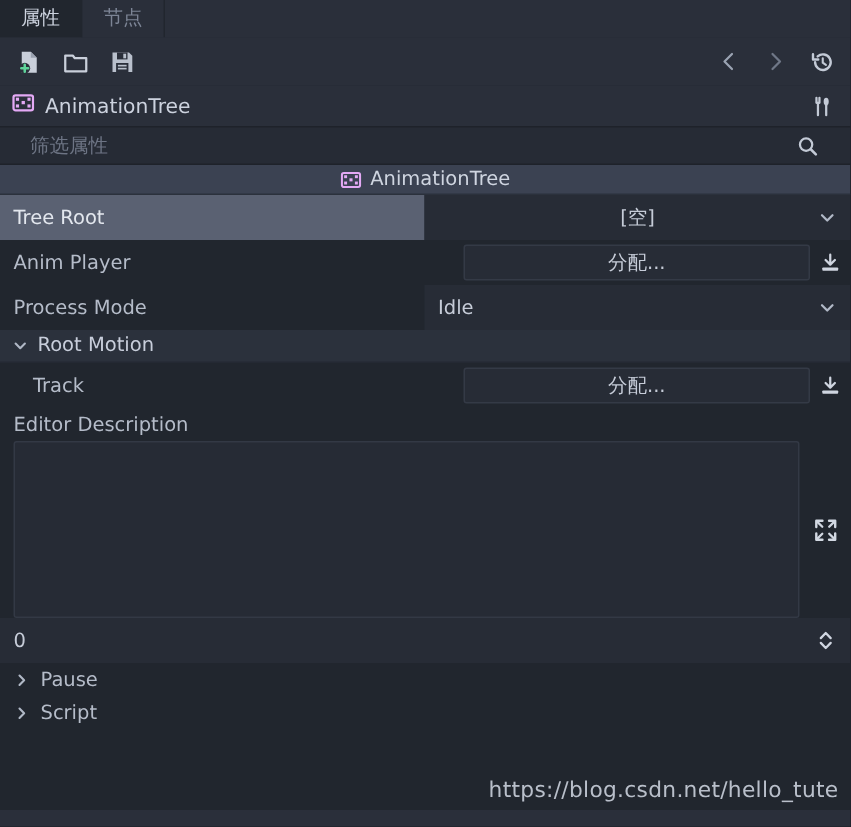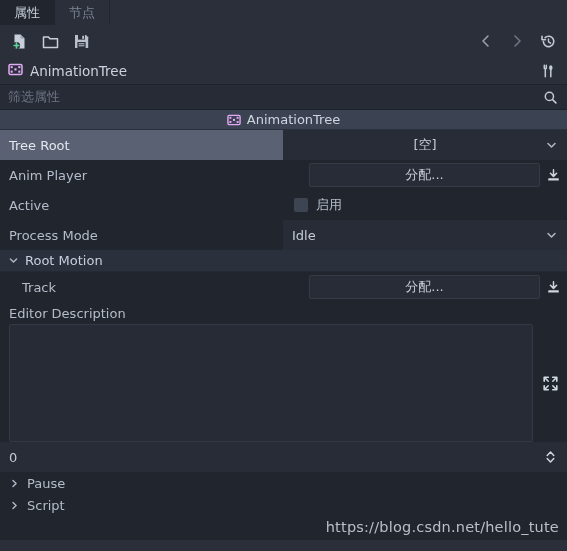--- a/index.html
+++ b/index.html
@@ -42,21 +42,21 @@
     height: 27px; display: flex; align-items: center;
     padding: 0 8px; background: #2a2f3a; flex: 0 0 auto;
   }
   .objhdr .name { margin-left: 7px; font-size: 13.5px; color: #ccd2de; }
   .objhdr .right { margin-left: auto; display: flex; align-items: center; }
 
   
   .filterbar {
     height: 26px; display: flex; align-items: center;
     background: #262b35; border-top: 1px solid #1e222a; border-bottom: 1px solid #1e222a;
-    padding: 0 8px; flex: 0 0 auto;
+    padding: 0 20px; flex: 0 0 auto;
   }
   .filterbar .ph { font-size: 13px; color: #6d7484; flex: 1; }
   .filterbar .sicon { width: 18px; display:flex; align-items:center; justify-content:center; cursor:pointer;}
 
   
   .plist { flex: 1 1 auto; overflow: hidden; background: #21262e; position: relative; }
 
   .cat {
     height: 20px; display: flex; align-items: center; justify-content: center;
     background: #3b4252; color: #cfd5e0; font-size: 13px;
@@ -261,29 +261,20 @@
           <div class="assignside">
             <svg width="15" height="15" viewBox="0 0 15 15">
               <path d="M7.5 1.8v6.4M4.4 5.3l3.1 3.1 3.1-3.1" fill="none" stroke="#cfd5e0" stroke-width="1.5" stroke-linecap="round" stroke-linejoin="round"></path>
               <rect x="2.2" y="10.3" width="10.6" height="2.2" rx="0.6" fill="#cfd5e0"></rect>
             </svg>
           </div>
         </div>
       </div>
     </div>
 
-    <div class="row">
-      <div class="lbl">Active</div>
-      <div class="val">
-        <div class="checkwrap">
-          <span class="cbox"></span>
-          <span class="ctext">启用</span>
-        </div>
-      </div>
-    </div>
 
     <div class="row">
       <div class="lbl">Process Mode</div>
       <div class="val">
         <div class="enumfield left">
           <span>Idle</span>
           <span class="caret">
             <svg width="13" height="13" viewBox="0 0 13 13">
                 <path d="M3 5l3.5 3.5L10 5" fill="none" stroke="#b0b8c6" stroke-width="1.5" stroke-linecap="round" stroke-linejoin="round"></path>
               </svg>

